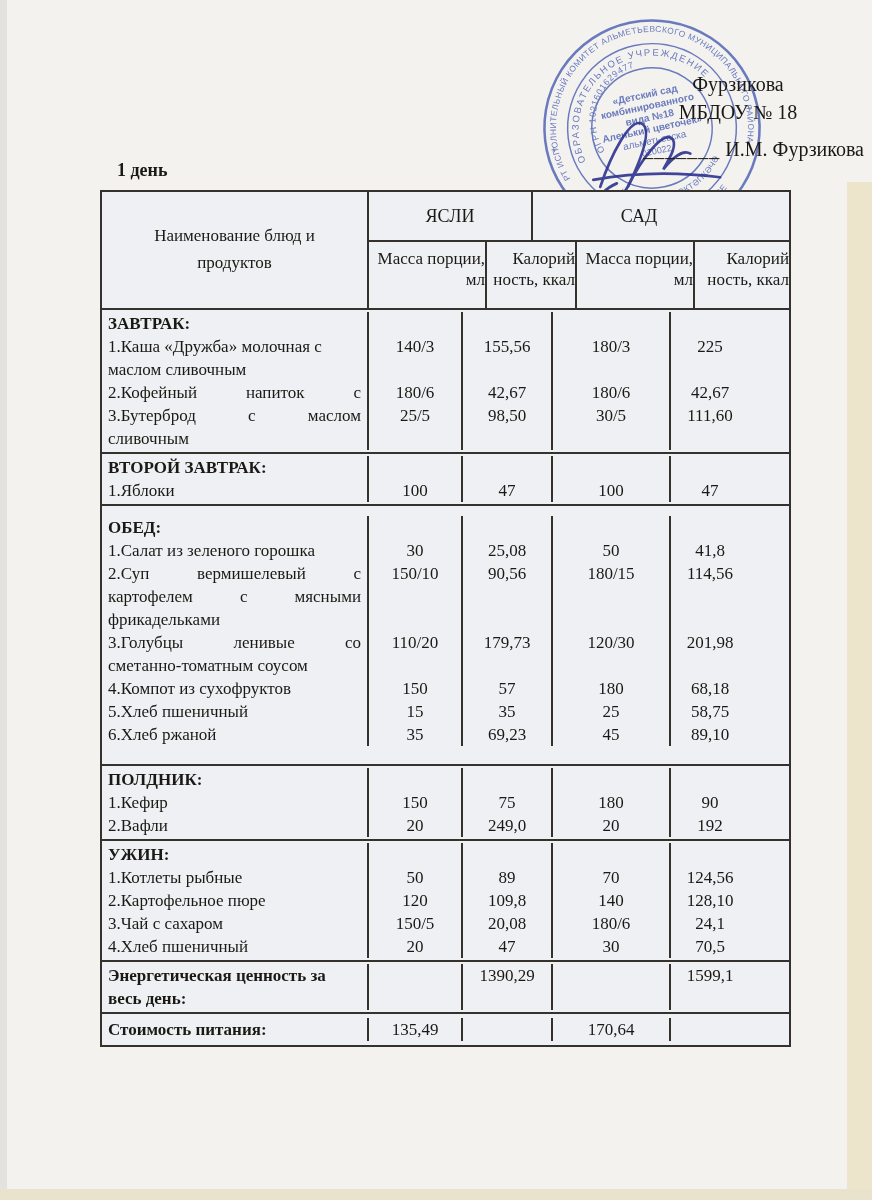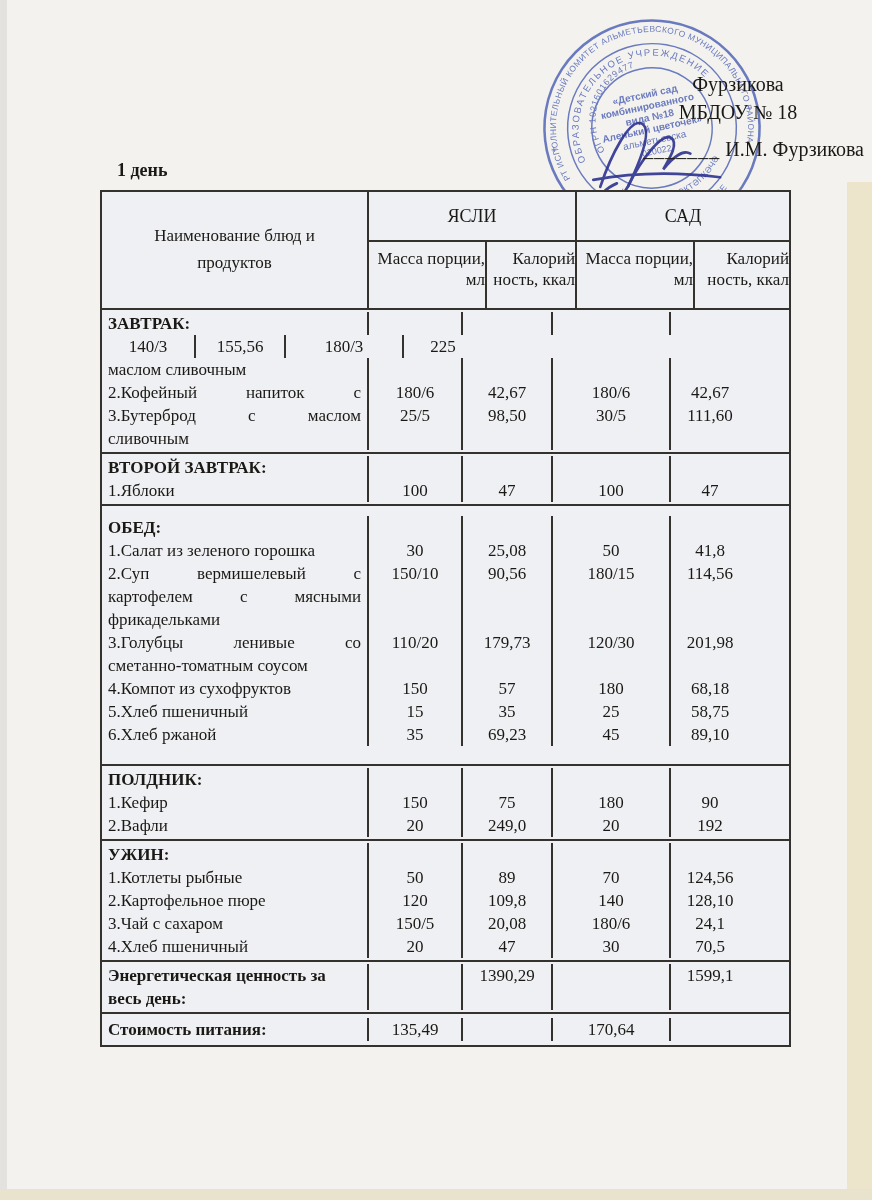--- a/index.html
+++ b/index.html
@@ -46,21 +46,21 @@
 
   .thead{display:flex;border-bottom:2px solid #35322d;}
   .name-h{
     width:267px;box-sizing:border-box;border-right:2px solid #35322d;
     display:flex;align-items:flex-start;justify-content:center;text-align:center;
     padding:30px 14px 0 14px;line-height:27px;white-space:normal;
   }
   .hgroups{width:420px;}
   .g-row{display:flex;height:48px;border-bottom:2px solid #35322d;}
   .g-cell{box-sizing:border-box;display:flex;align-items:center;justify-content:center;font-size:18px;}
-  .g-yasli{width:208px;border-right:2px solid #35322d;}
+  .g-yasli{width:164px;border-right:2px solid #35322d;}
   .g-sad{width:212px;}
   .s-row{display:flex;height:66px;}
   .s-cell{box-sizing:border-box;border-right:2px solid #35322d;text-align:right;line-height:21px;padding-top:6px;}
   .s-cell:last-child{border-right:none;}
   .sw1{width:118px;}.sw2{width:90px;}.sw3{width:118px;}.sw4{width:94px;}
 
   .sec{border-bottom:2px solid #35322d;padding:2px 0;}
   .sec-lunch{padding-bottom:18px;margin-top:8px;}
   .sec-cost{border-bottom:none;padding:4px 0;}
 </style>
@@ -139,20 +139,21 @@
 
     <div class="sec">
       <div class="tr">
         <div class="td c0 b">ЗАВТРАК:</div>
         <div class="td c1"></div>
         <div class="td c2"></div>
         <div class="td c3"></div>
         <div class="td c4"></div>
       </div>
       <div class="tr">
+        <div class="td c0">1.Каша «Дружба» молочная с</div>
         <div class="td c1">140/3</div>
         <div class="td c2">155,56</div>
         <div class="td c3">180/3</div>
         <div class="td c4">225</div>
       </div>
       <div class="tr">
         <div class="td c0">маслом сливочным</div>
         <div class="td c1"></div>
           <div class="td c2"></div>
           <div class="td c3"></div>

